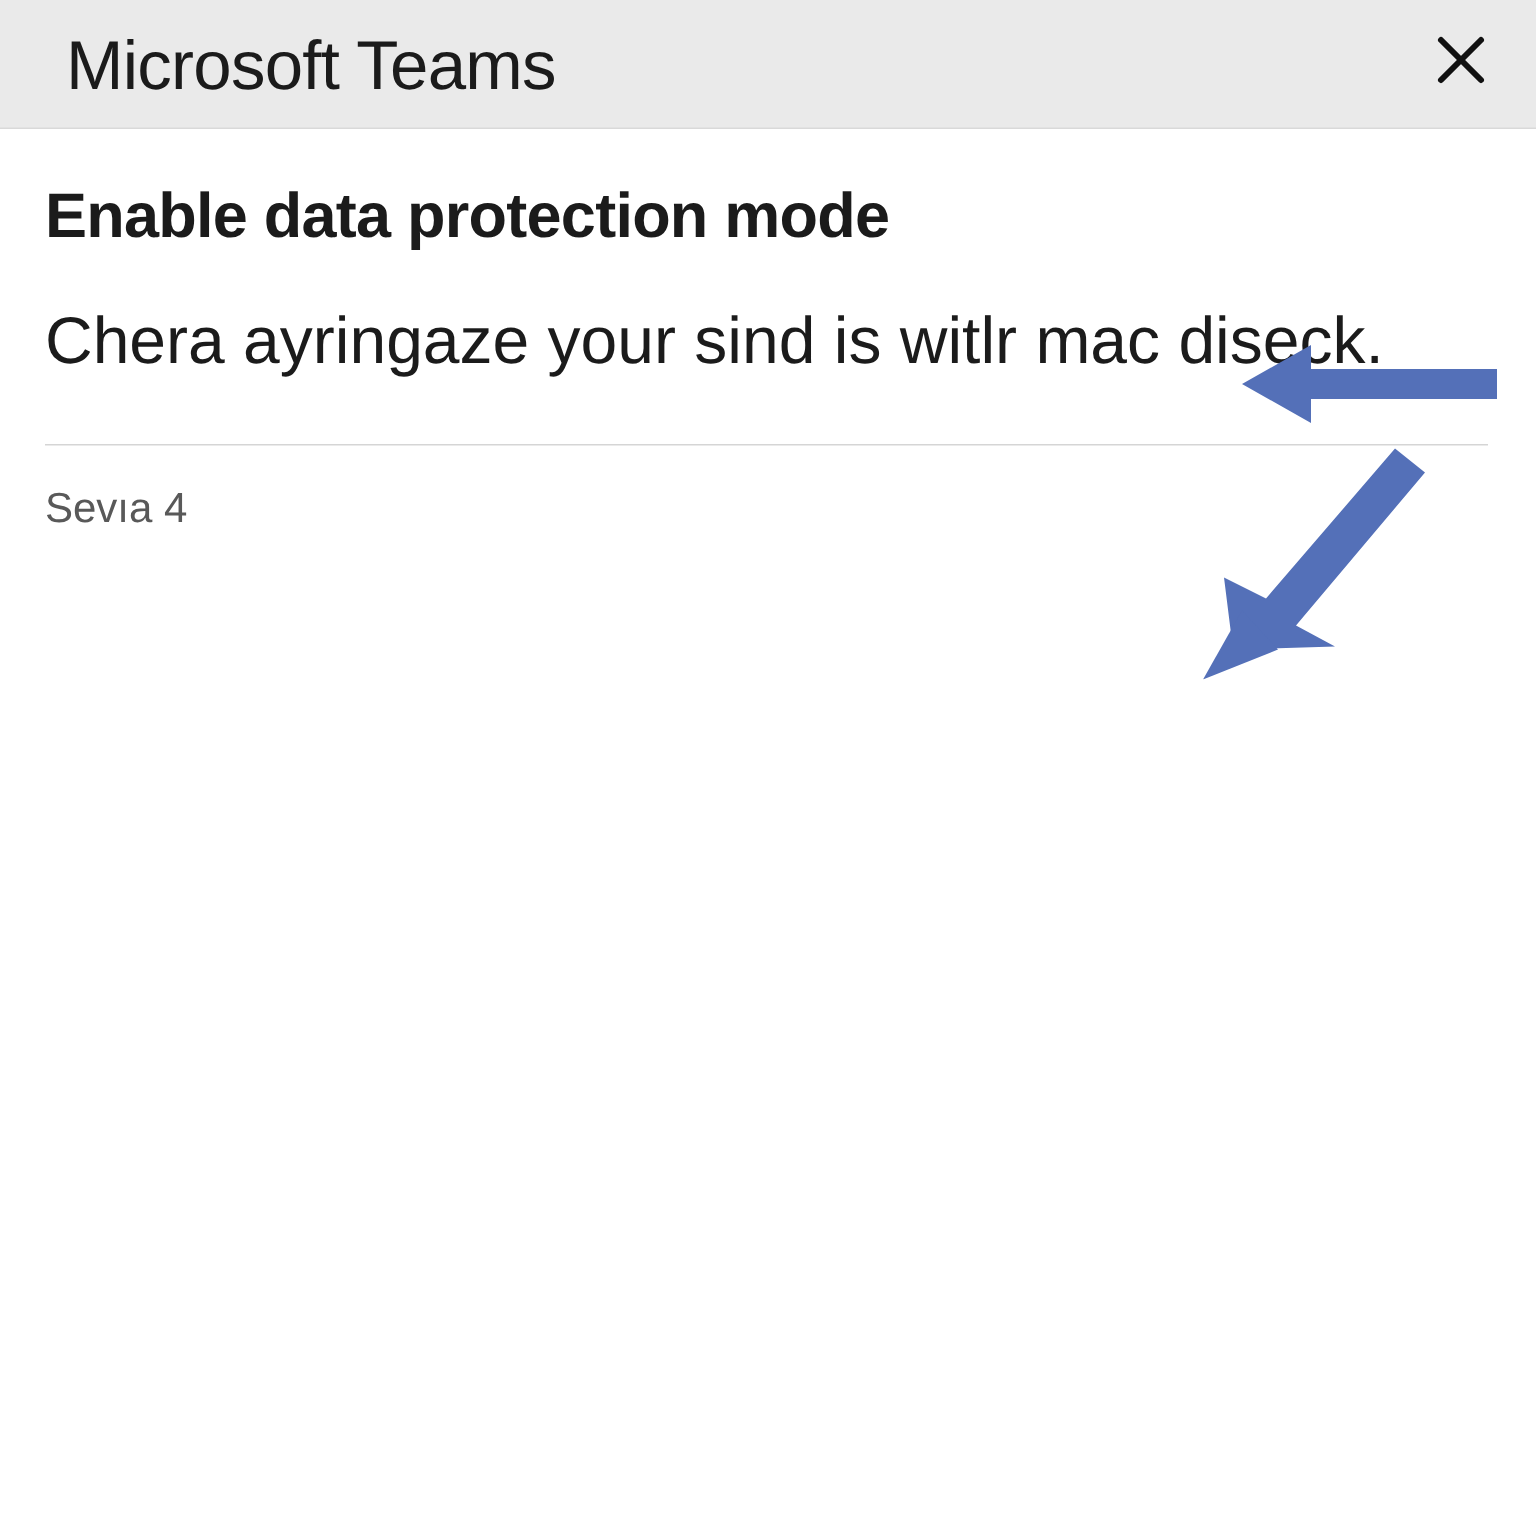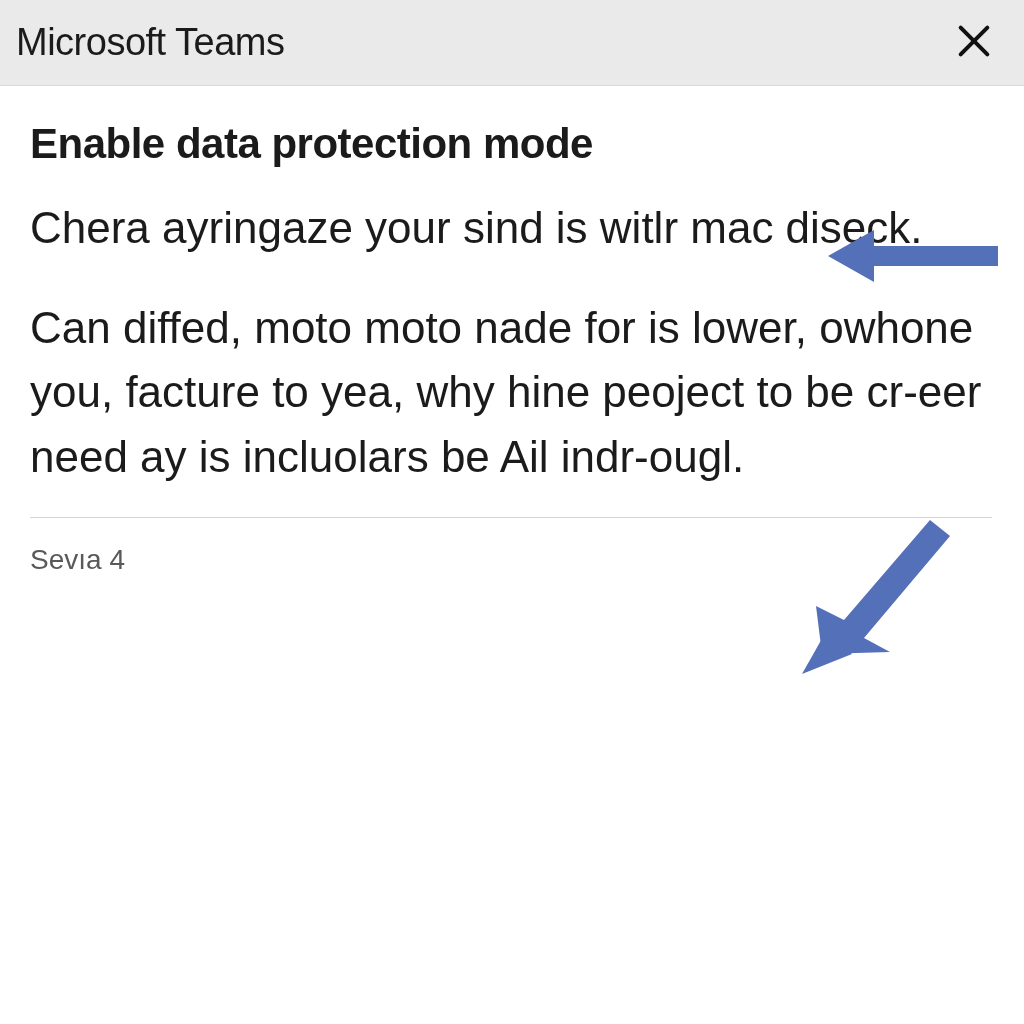--- a/index.html
+++ b/index.html
@@ -14,24 +14,25 @@
   .titlebar {
     height: 86px;
     background: #eaeaea;
     border-bottom: 1px solid #d9d9d9;
     display: flex;
     align-items: center;
     justify-content: space-between;
     padding: 0 24px 0 0;
   }
   .titlebar .title {
-    font-size: 38px;
+    font-size: 46px;
     font-weight: 400;
     letter-spacing: -0.5px;
     padding-left: 16px;
+    margin-left: 28px;
   }
   .close-btn {
     width: 52px;
     height: 52px;
     display: flex;
     align-items: center;
     justify-content: center;
     cursor: pointer;
   }
   .close-btn svg { width: 40px; height: 40px; }
@@ -95,21 +96,20 @@
     <div class="arrow" style="right:-6px; top:20px;">
       <svg width="170" height="80" viewBox="0 0 170 80">
         <g fill="#5470b8">
           <polygon points="0,40 46,14 46,30 170,30 170,50 46,50 46,66"></polygon>
         </g>
       </svg>
     </div>
   </div>
 
   <div class="section">
-    <p class="para">Can diffed, moto moto nade for is lower, owhone you, facture to yea, why hine peoject to be cr-eer need ay is incluolars be Ail indr-ougl.</p>
   </div>
 
   <hr class="sep">
 
   <div class="section gap-md">
     <div class="label">Sevıa 4</div>
     <div class="arrow" style="right:40px; top:-30px;">
       <svg width="150" height="160" viewBox="0 0 150 160">
         <g fill="#5470b8">
 

